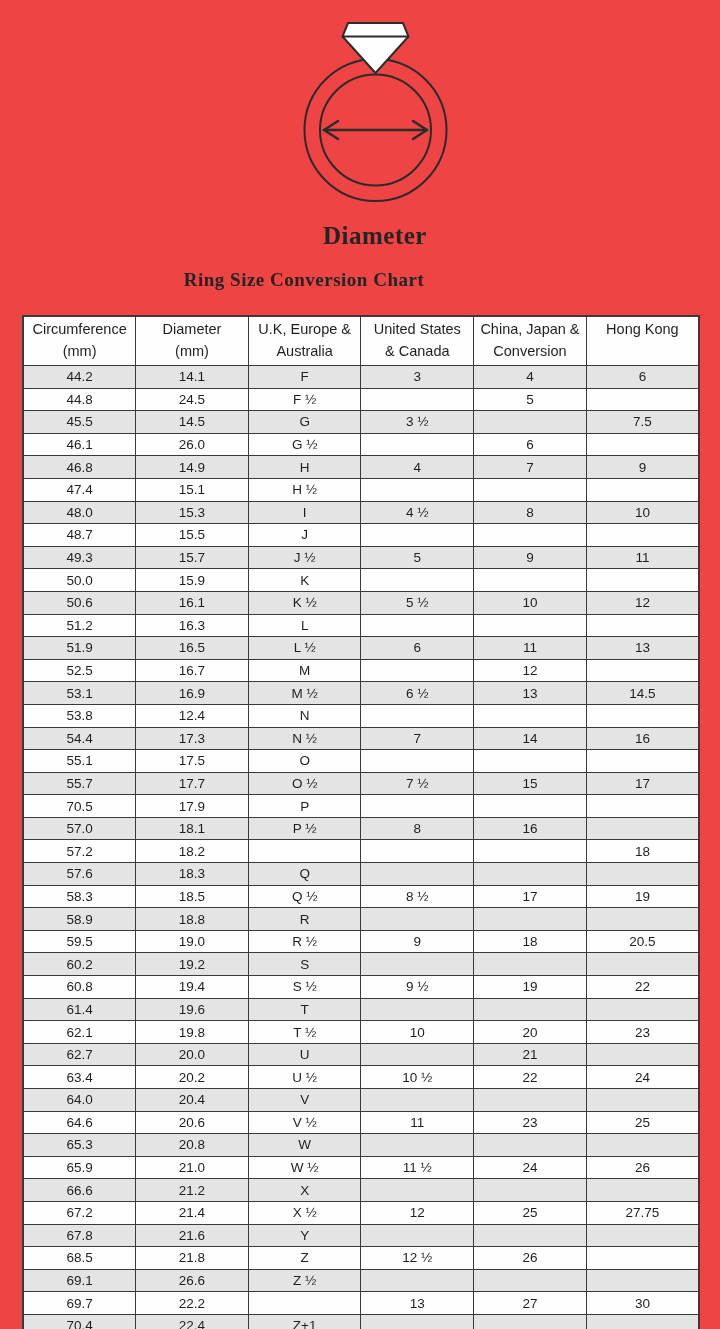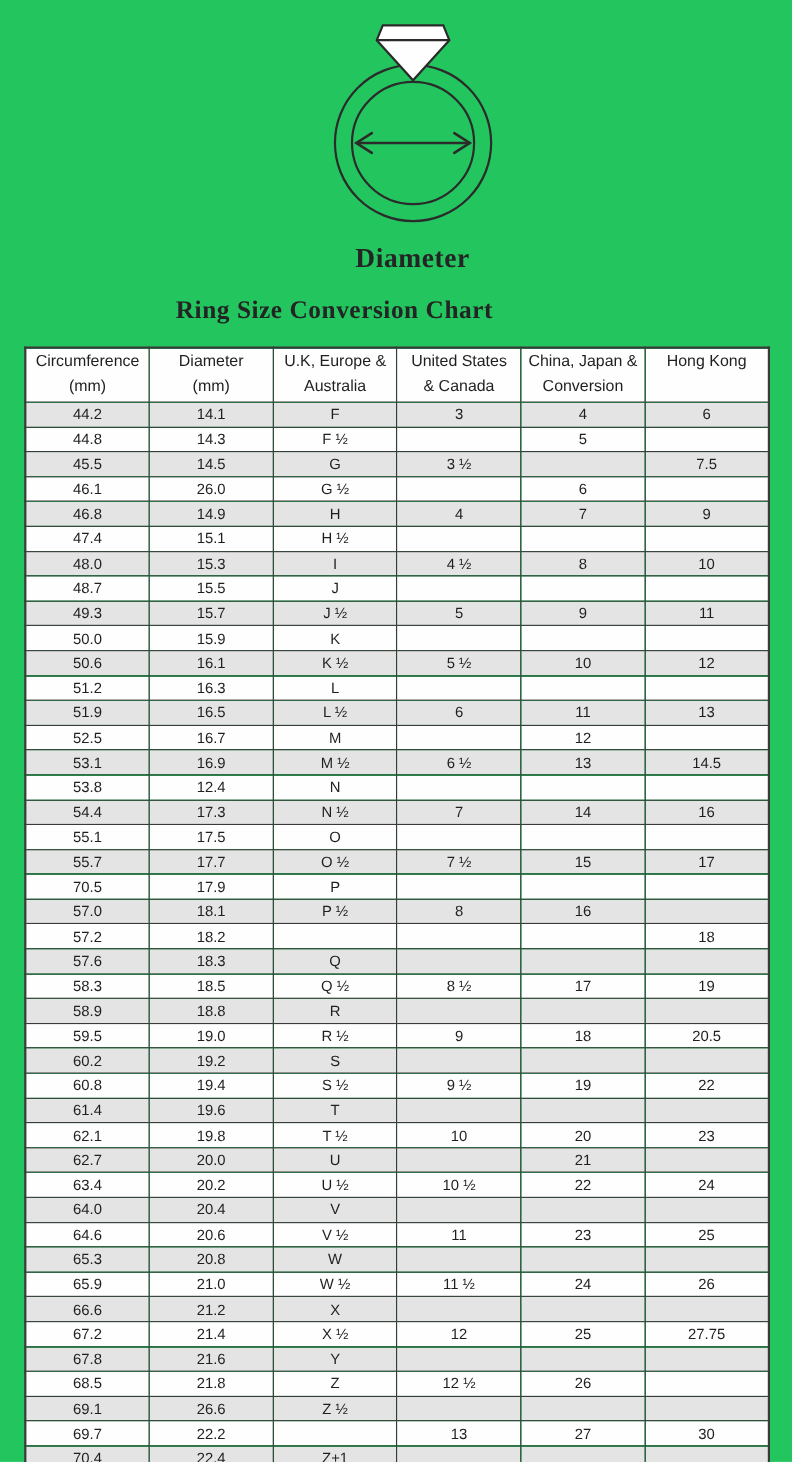--- a/index.html
+++ b/index.html
@@ -1,20 +1,20 @@
 <!DOCTYPE html>
 <html><head>
 <meta charset="utf-8">
 <style>
   html, body { margin: 0; padding: 0; background: #ffffff; }
   .page {
     position: relative;
     width: 720px;
     height: 1329px;
-    background: #22c55e;
+    background: #ef4444;
     font-family: "Liberation Sans", sans-serif;
     overflow: hidden;
   }
   .ring-svg {
     position: absolute;
     left: 300px;
     top: 14px;
     width: 152px;
     height: 192px;
   }
@@ -32,21 +32,21 @@
   }
   .chart-title {
     position: absolute;
     top: 269px;
     left: 0;
     width: 608px;
     margin: 0;
     text-align: center;
     font-family: "Liberation Serif", serif;
     font-weight: 700;
-    font-size: 23px;
+    font-size: 19px;
     letter-spacing: 0.5px;
     color: #242424;
   }
   table.conversion {
     position: absolute;
     top: 315px;
     left: 22px;
     width: 678px;
     border-collapse: collapse;
     table-layout: fixed;
@@ -132,21 +132,21 @@
         <tr class="shaded">
           <td>44.2</td>
           <td>14.1</td>
           <td>F</td>
           <td>3</td>
           <td>4</td>
           <td>6</td>
         </tr>
         <tr>
           <td>44.8</td>
-          <td>14.3</td>
+          <td>24.5</td>
           <td>F ½</td>
           <td></td>
           <td>5</td>
           <td></td>
         </tr>
         <tr class="shaded">
           <td>45.5</td>
           <td>14.5</td>
           <td>G</td>
           <td>3 ½</td>

